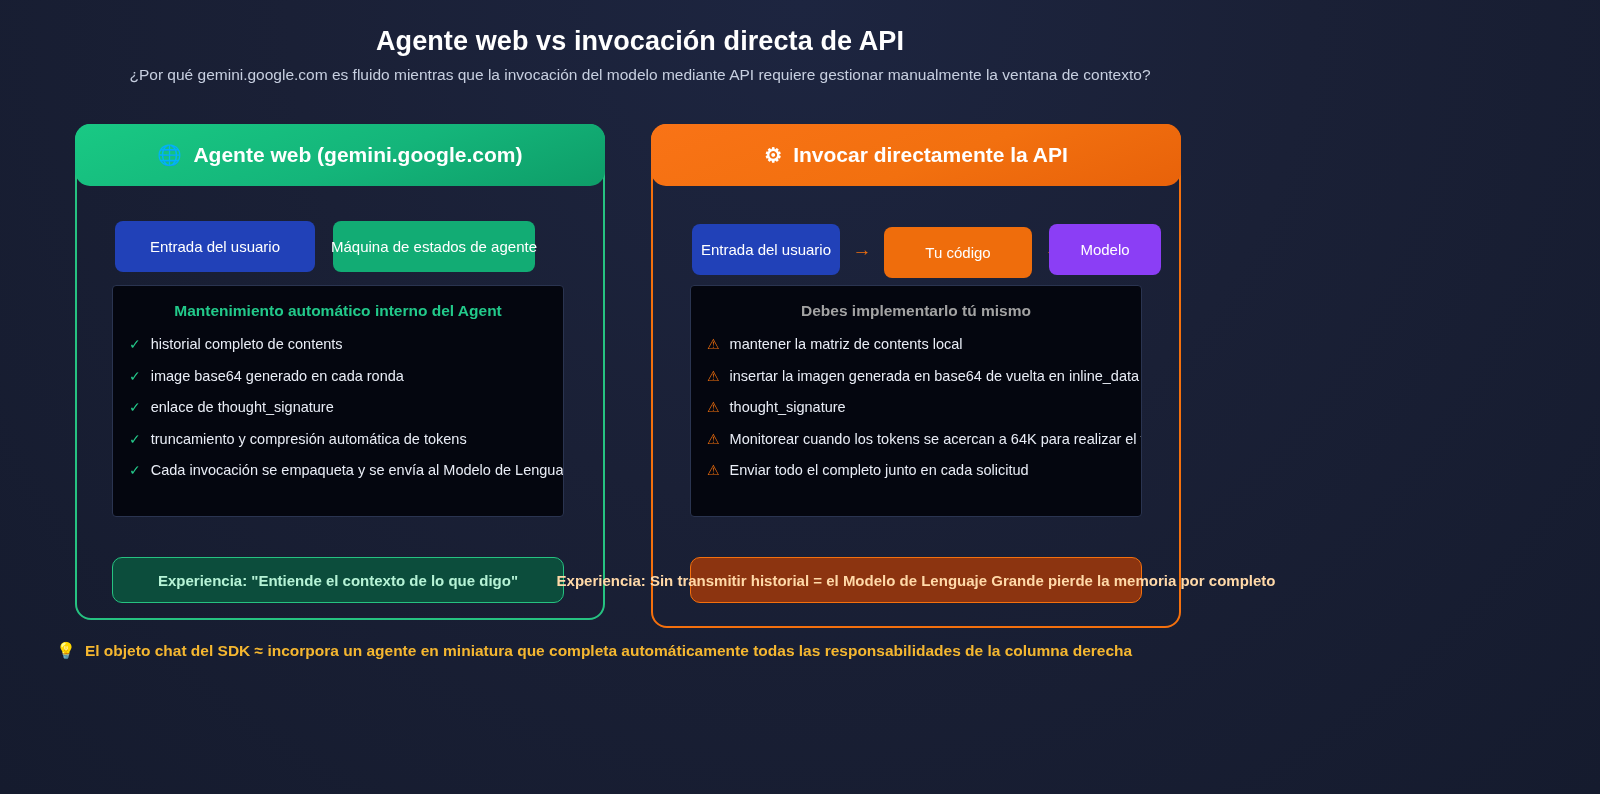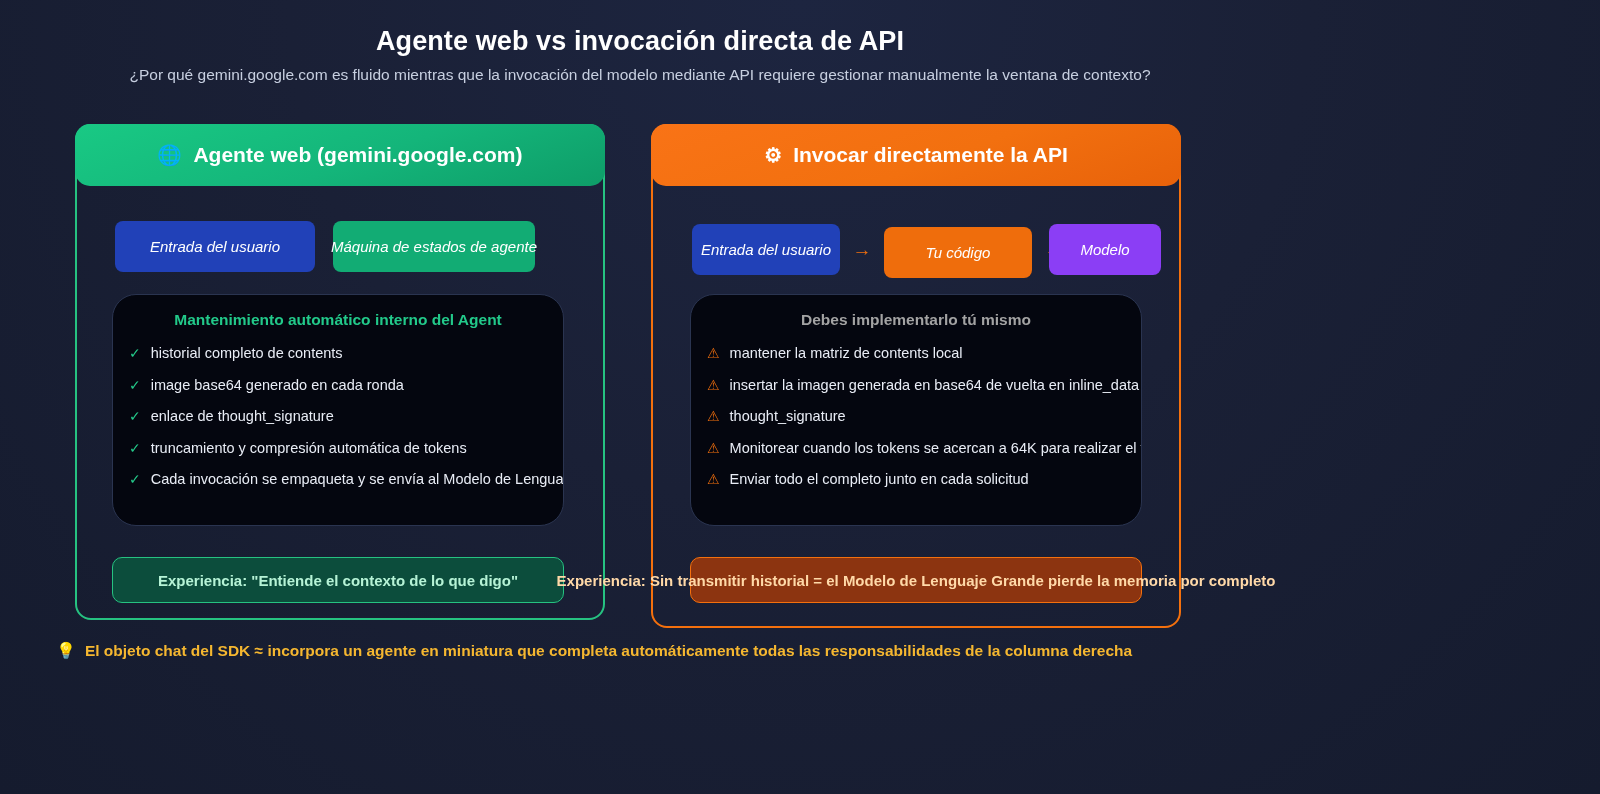--- a/index.html
+++ b/index.html
@@ -33,21 +33,21 @@
   }
   .panel-head.green{background:linear-gradient(160deg,#19c984 0%,#14b57a 55%,#0e9d68 100%);}
   .panel-head.orange{background:linear-gradient(160deg,#f97316 0%,#f2700f 55%,#e8620a 100%);}
   .head-ico{font-size:20px;line-height:1;display:inline-block;}
 
   
   .flow{position:absolute;top:95px;left:38px;display:flex;align-items:center;}
   .chip{
     border-radius:8px;display:flex;align-items:center;justify-content:center;
     font-size:15px;color:#ffffff;height:51px;box-sizing:border-box;
-    white-space:nowrap;padding:0 14px;font-style:italic;
+    white-space:nowrap;padding:0 14px;
   }
   .chip.blue{background:#2141b8;}
   .chip.green{background:#12ac74;}
   .chip.orange{background:#ef6d0c;margin-top:6px;}
   .chip.purple{background:#8b3ef5;}
   .arrow{display:flex;align-items:center;font-size:19px;line-height:1;}
   .arrow.green{color:#26c281;}
   .arrow.orange{color:#f4700d;}
 
   
@@ -57,22 +57,22 @@
 
   .flow.right-flow{left:39px;}
   .flow.right-flow .chip.blue{width:148px;}
   .flow.right-flow .arrow.a1{width:44px;justify-content:center;}
   .flow.right-flow .chip.orange{width:148px;}
   .flow.right-flow .arrow.a2{width:44px;justify-content:center;margin-right:-27px;position:relative;z-index:0;}
   .flow.right-flow .chip.purple{width:112px;position:relative;z-index:1;}
 
   
   .detail{
-    position:absolute;left:35px;top:168px;width:452px;height:232px;
-    background:#04060f;border:1px solid #2a3450;border-radius:24px;
+    position:absolute;left:35px;top:159px;width:452px;height:232px;
+    background:#04060f;border:1px solid #2a3450;border-radius:4px;
     box-sizing:border-box;overflow:hidden;
   }
   .detail.r{left:37px;width:452px;}
   .detail-title{
     text-align:center;font-size:15.5px;font-weight:bold;margin:16px 0 0 0;
   }
   .detail-title.green{color:#22c98a;}
   .detail-title.orange{color:#a3a3a3;}
   .items{list-style:none;margin:14px 0 0 0;padding:0;}
   .item{

